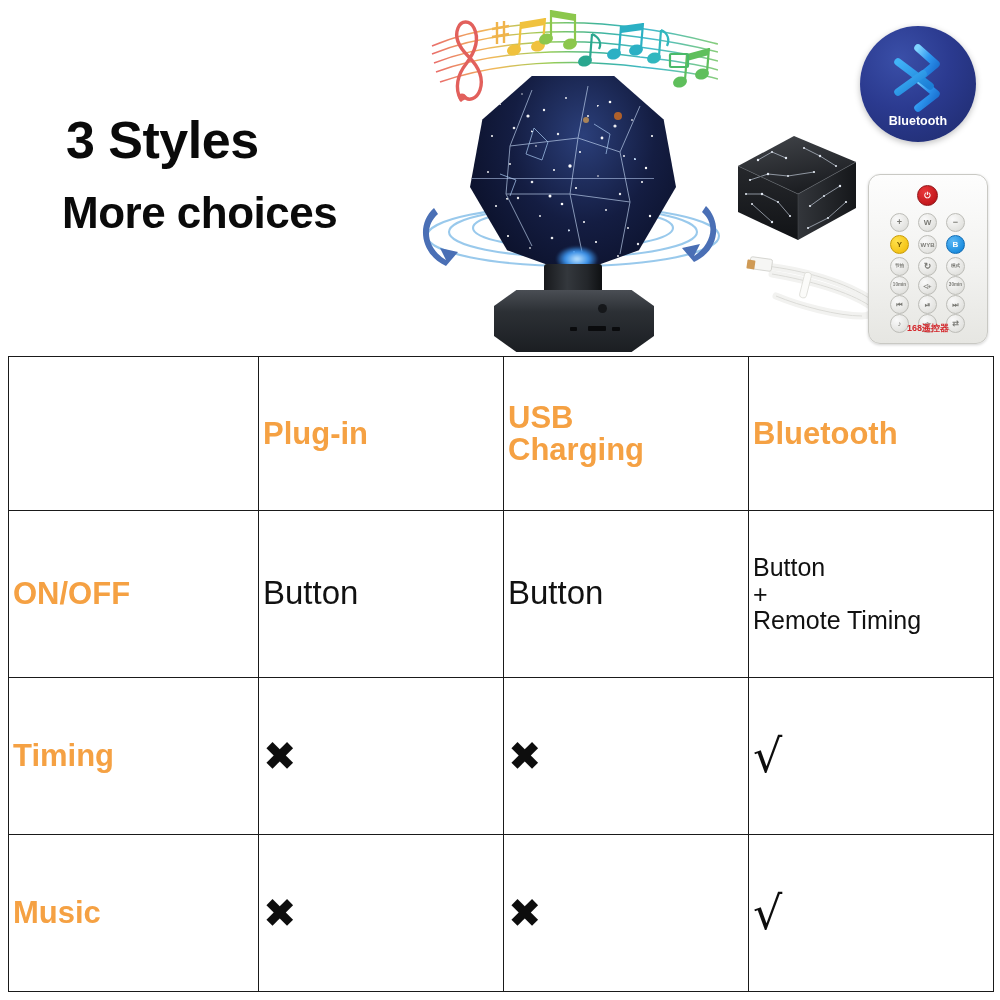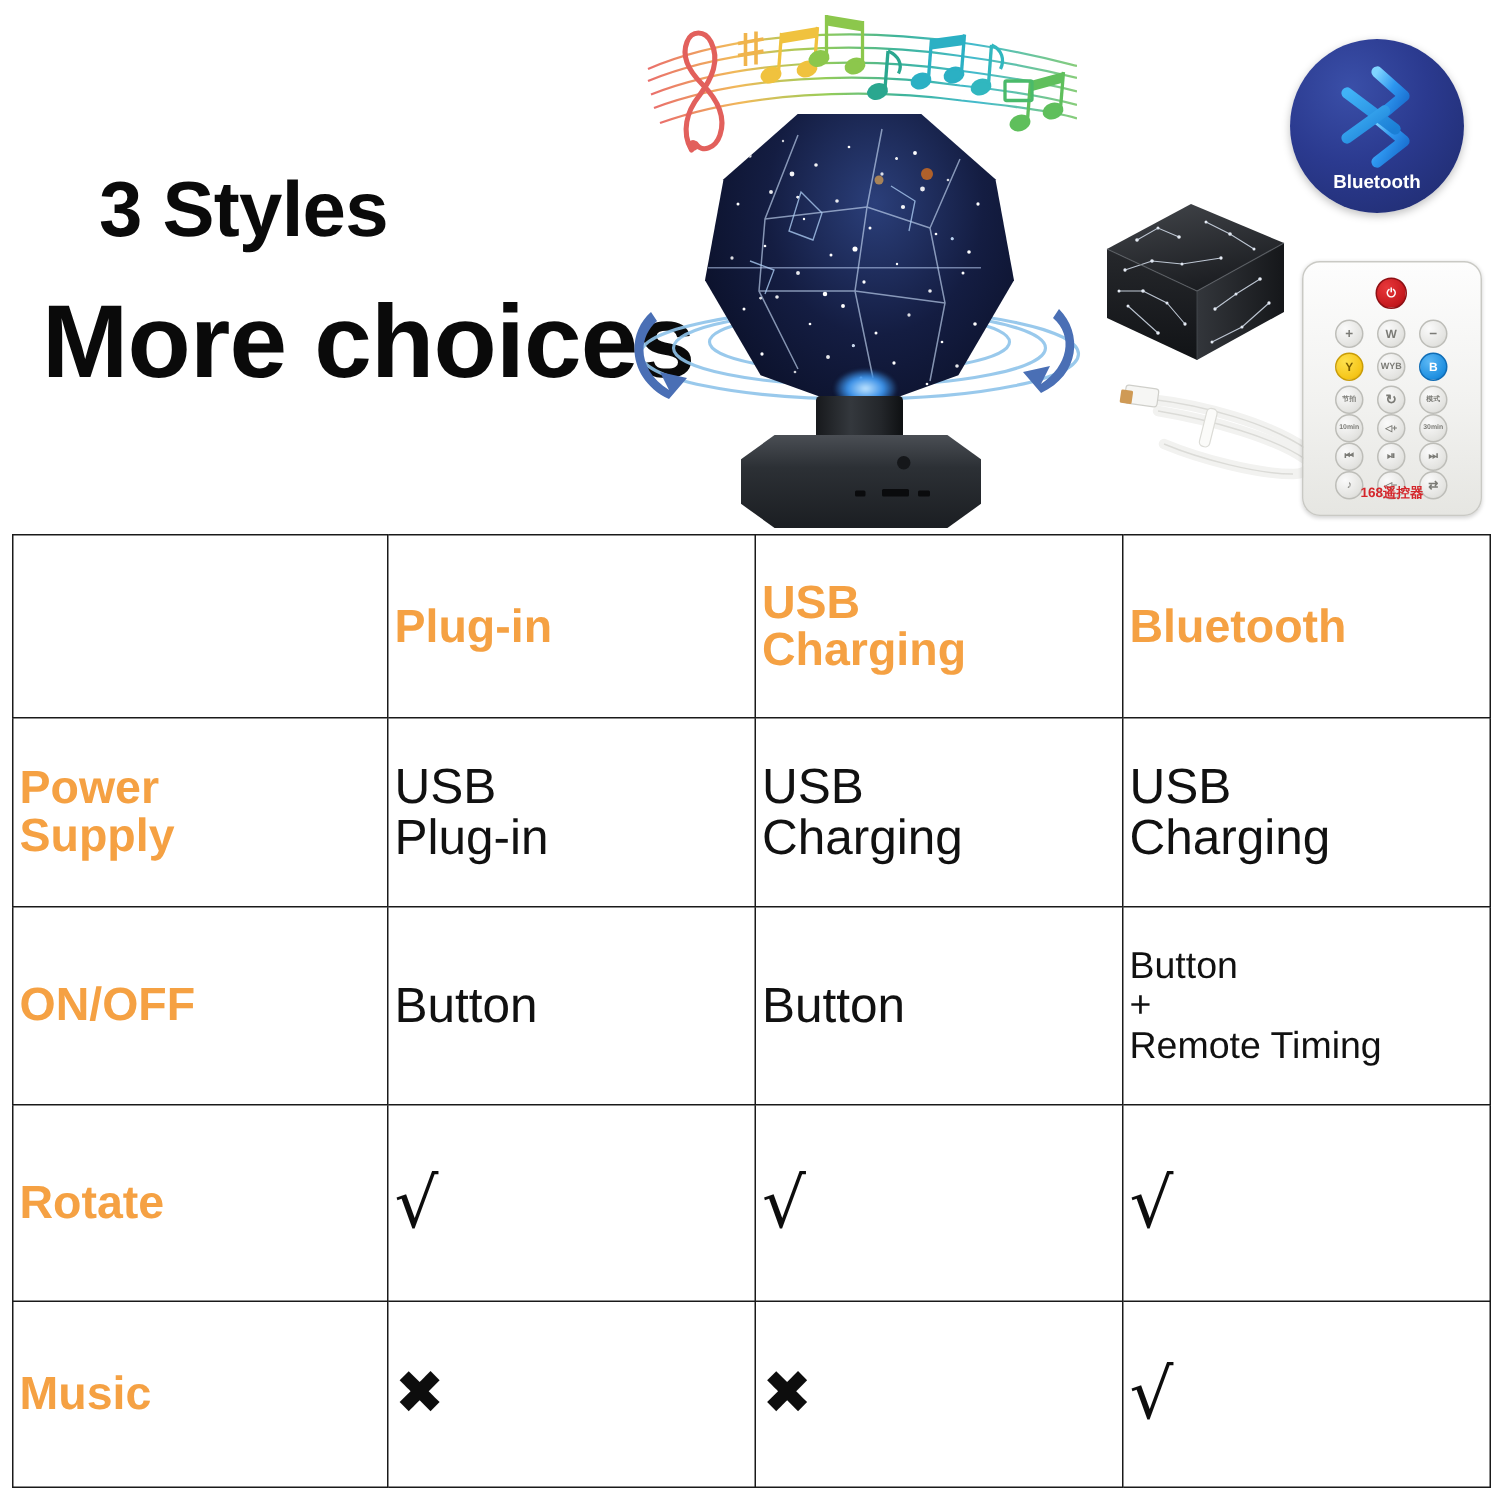--- a/index.html
+++ b/index.html
@@ -15,21 +15,21 @@
   #hero { position: absolute; left:0; top:0; width:1000px; height:356px; background:#fff; }
 
   .headline {
     position: absolute;
     font-weight: 700;
     color: #0a0a0a;
     letter-spacing: -0.5px;
     white-space: nowrap;
   }
   #hl1 { left: 66px; top: 110px; font-size: 52px; }
-  #hl2 { left: 28px; top: 188px; font-size: 69px; }
+  #hl2 { left: 62px; top: 188px; font-size: 44px; }
 
   
   #music-art { position:absolute; left:418px; top:-4px; width:300px; height:120px; }
 
   
   #projector { position:absolute; left:448px; top:68px; width:250px; height:290px; }
   .globe-wrap { position:absolute; left:0; top:0; width:250px; height:230px; }
   
   .globe {
     position:absolute; left:22px; top:8px; width:206px; height:198px;
@@ -471,71 +471,53 @@
         </td>
         <td>
           <div class="hdr-cell two-line">USB</div>
           <div class="hdr-cell two-line">Charging</div>
         </td>
         <td>
           <div class="hdr-cell">Bluetooth</div>
         </td>
       </tr>
 
-      <tr class="r-power">
-        <td>
-          <div class="row-label">Power</div>
-          <div class="row-label">Supply</div>
-        </td>
-        <td>
-          <div class="cell-text">USB</div>
-          <div class="cell-text">Plug-in</div>
-        </td>
-        <td>
-          <div class="cell-text">USB</div>
-          <div class="cell-text">Charging</div>
-        </td>
-        <td>
-          <div class="cell-text">USB</div>
-          <div class="cell-text">Charging</div>
-        </td>
-      </tr>
 
       <tr class="r-onoff">
         <td>
           <div class="row-label">ON/OFF</div>
         </td>
         <td>
           <div class="cell-text">Button</div>
         </td>
         <td>
           <div class="cell-text">Button</div>
         </td>
         <td>
           <div class="cell-text small">Button</div>
           <div class="cell-text small">+</div>
           <div class="cell-text small">Remote Timing</div>
         </td>
       </tr>
 
-      <tr class="r-rotate">
-        <td>
-          <div class="row-label">Rotate</div>
+
+      <tr class="r-timing">
+        <td>
+          <div class="row-label">Timing</div>
+        </td>
+        <td>
+          <div class="mark-cross">✖</div>
+        </td>
+        <td>
+          <div class="mark-cross">✖</div>
         </td>
         <td>
           <div class="mark-check">√</div>
         </td>
-        <td>
-          <div class="mark-check">√</div>
-        </td>
-        <td>
-          <div class="mark-check">√</div>
-        </td>
       </tr>
-
 
       <tr class="r-music">
         <td>
           <div class="row-label">Music</div>
         </td>
         <td>
           <div class="mark-cross">✖</div>
         </td>
         <td>
           <div class="mark-cross">✖</div>

